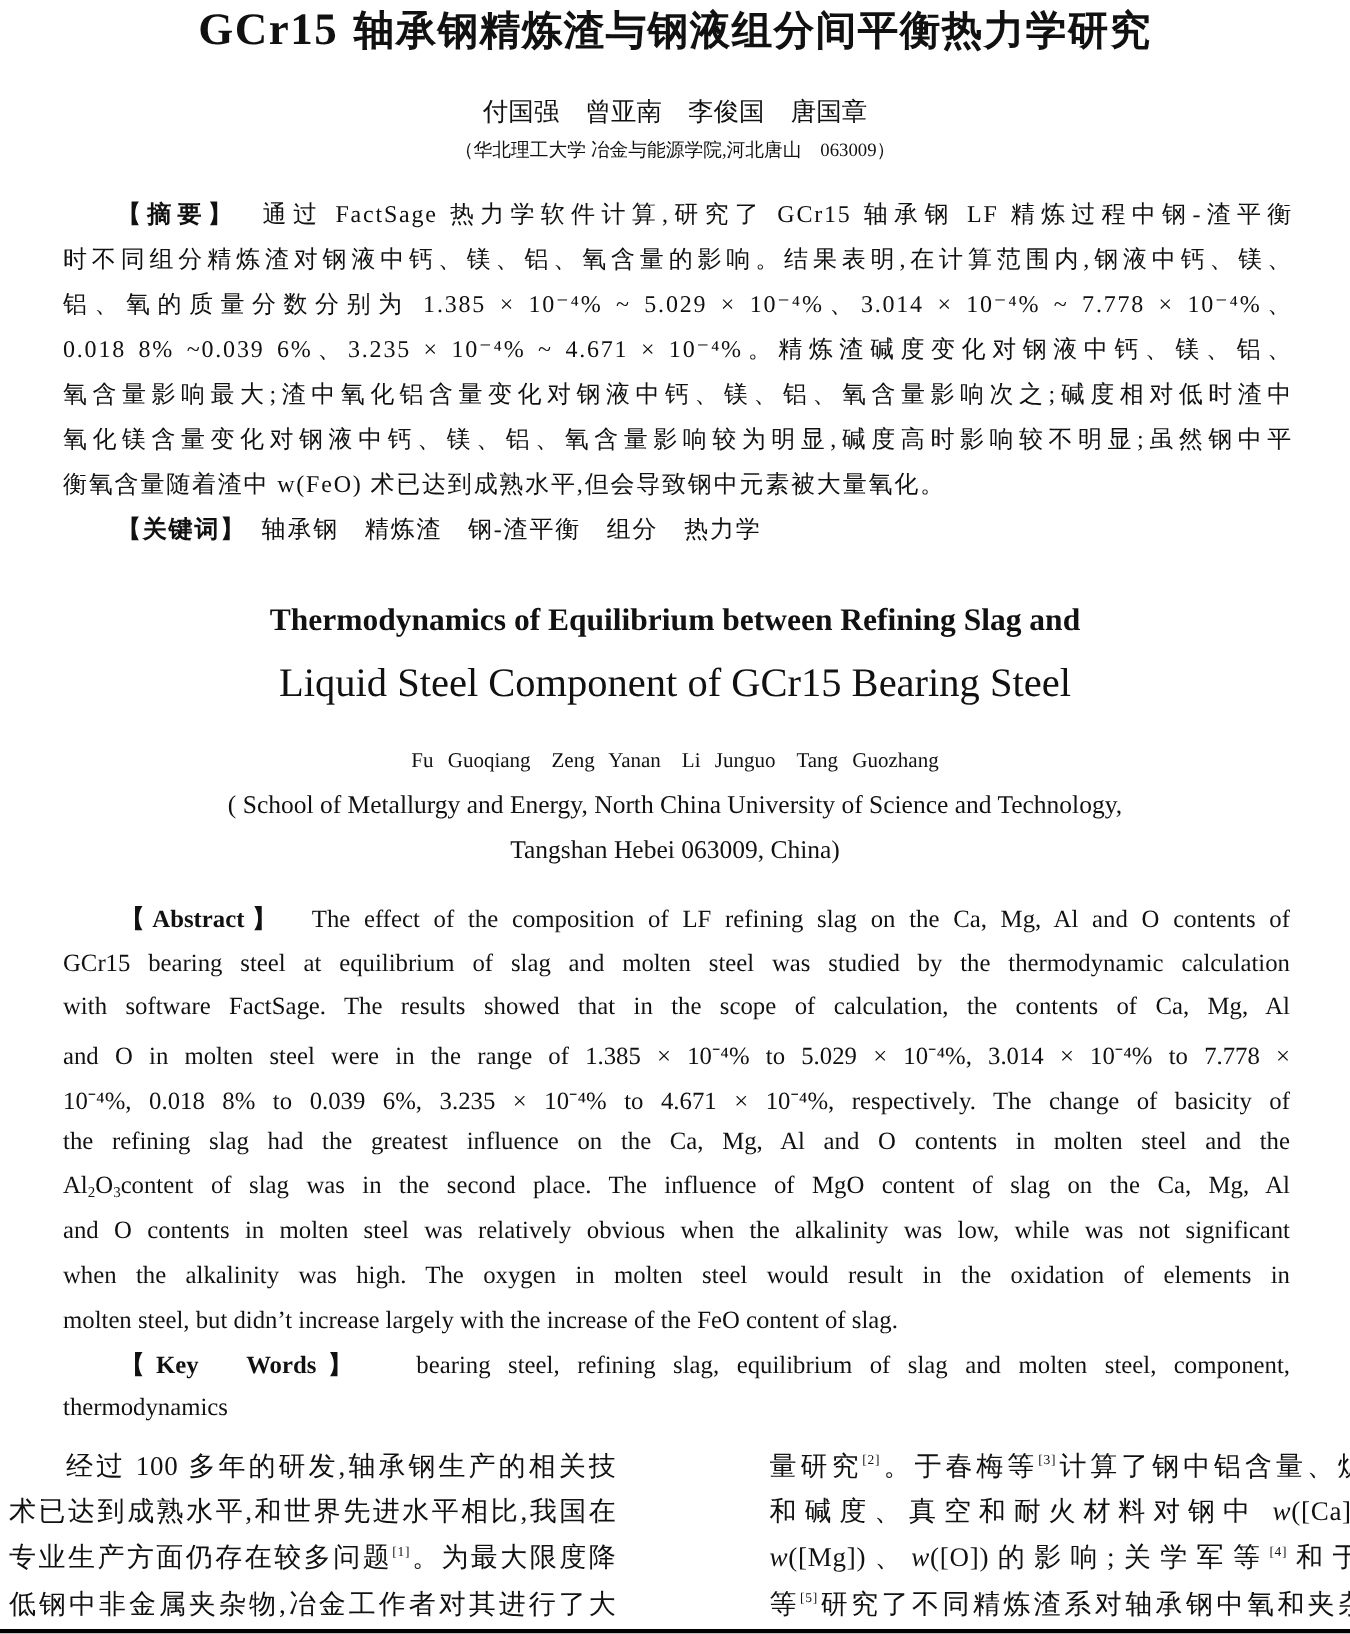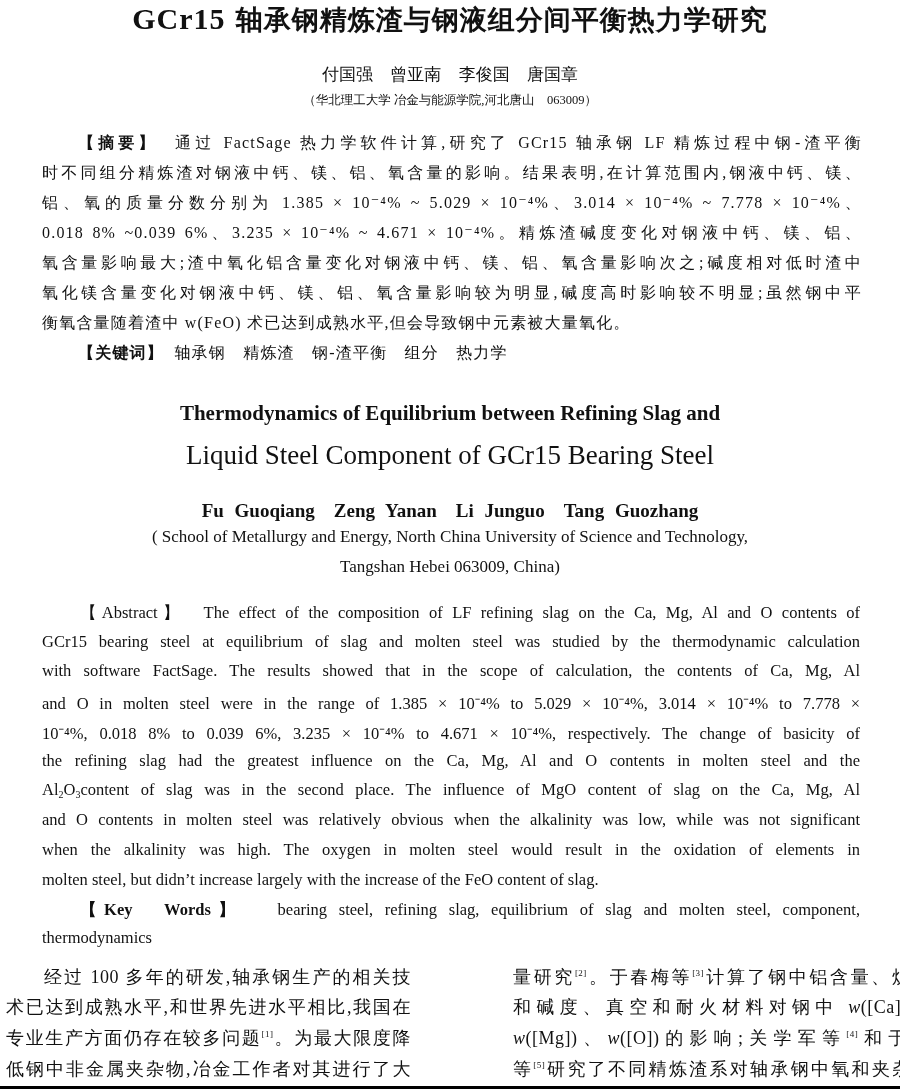--- a/index.html
+++ b/index.html
@@ -13,21 +13,21 @@
   #title-cn .latin { font-family: "Liberation Serif", serif; font-weight: bold; font-size: 30px; }
   #authors-cn { top: 63px; font-size: 17px; font-weight: normal; word-spacing: 12px; }
   #affil-cn { top: 92px; font-size: 12.5px; }
 
   .cn-line { left: 42px; width: 820px; font-size: 16px; letter-spacing: 1.2px; text-align: justify; text-align-last: justify; }
   .cn-first { left: 78px; width: 784px; }
   .label-bold { font-weight: bold; }
 
   #title-en-1 { top: 401px; font-size: 21px; font-weight: bold; font-family: "Liberation Serif", serif; }
   #title-en-2 { top: 440px; font-size: 27px; font-weight: normal; font-family: "Liberation Serif", serif; }
-  #authors-en { top: 498px; font-size: 19px; word-spacing: 6px; font-weight: bold; }
+  #authors-en { top: 498px; font-size: 14px; word-spacing: 6px; }
   #affil-en-1 { top: 527px; font-size: 17px; }
   #affil-en-2 { top: 557px; font-size: 17px; }
 
   .en-line { left: 42px; width: 818px; font-size: 16.5px; text-align: justify; text-align-last: justify; font-family: "Liberation Serif", serif; }
   .en-first { left: 80px; width: 780px; }
   .en-last { text-align-last: left; }
   sup { font-size: 9px; vertical-align: 7px; line-height: 0; }
   sub { font-size: 10px; vertical-align: -3px; line-height: 0; }
 
   .col { position: absolute; top: 965px; width: 405px; }
@@ -55,21 +55,21 @@
 <div class="abs serif" style="top:313px; left:42px; font-size:16px; letter-spacing:1.2px;">衡氧含量随着渣中 w(FeO) 术已达到成熟水平,但会导致钢中元素被大量氧化。</div>
 
 <div class="abs serif" style="top:343px; left:78px; font-size:16px; letter-spacing:1.2px;"><span class="label-bold sans">【关键词】</span>&nbsp;&nbsp;<span>轴承钢　精炼渣　钢-渣平衡　组分　热力学</span></div>
 
 <div id="title-en-1" class="abs center">Thermodynamics of Equilibrium between Refining Slag and</div>
 <div id="title-en-2" class="abs center">Liquid Steel Component of GCr15 Bearing Steel</div>
 <div id="authors-en" class="abs center serif">Fu Guoqiang　Zeng Yanan　Li Junguo　Tang Guozhang</div>
 <div id="affil-en-1" class="abs center serif">( School of Metallurgy and Energy, North China University of Science and Technology,</div>
 <div id="affil-en-2" class="abs center serif">Tangshan Hebei 063009, China)</div>
 
-<div class="abs en-line en-first" style="top:602px;"><span style="font-weight:normal;margin-top:16px;">【Abstract】</span>&nbsp;&nbsp;<span>The effect of the composition of LF refining slag on the Ca, Mg, Al and O contents of</span></div>
+<div class="abs en-line en-first" style="top:602px;"><span style="font-weight:bold;margin-top:16px;">【Abstract】</span>&nbsp;&nbsp;<span>The effect of the composition of LF refining slag on the Ca, Mg, Al and O contents of</span></div>
 <div class="abs en-line" style="top:632px;">GCr15 bearing steel at equilibrium of slag and molten steel was studied by the thermodynamic calculation</div>
 <div class="abs en-line" style="top:661px;">with software FactSage. The results showed that in the scope of calculation, the contents of Ca, Mg, Al</div>
 <div class="abs en-line" style="top:691px;">and O in molten steel were in the range of 1.385 × 10⁻⁴% to 5.029 × 10⁻⁴%, 3.014 × 10⁻⁴% to 7.778 ×</div>
 <div class="abs en-line" style="top:721px;">10⁻⁴%, 0.018 8% to 0.039 6%, 3.235 × 10⁻⁴% to 4.671 × 10⁻⁴%, respectively. The change of basicity of</div>
 <div class="abs en-line" style="top:751px;">the refining slag had the greatest influence on the Ca, Mg, Al and O contents in molten steel and the</div>
 <div class="abs en-line" style="top:780px;"><span>Al</span><sub>2</sub><span>O</span><sub>3</sub><span>content of slag was in the second place. The influence of MgO content of slag on the Ca, Mg, Al</span></div>
 <div class="abs en-line" style="top:810px;">and O contents in molten steel was relatively obvious when the alkalinity was low, while was not significant</div>
 <div class="abs en-line" style="top:840px;">when the alkalinity was high. The oxygen in molten steel would result in the oxidation of elements in</div>
 <div class="abs en-line en-last" style="top:870px;">molten steel, but didn’t increase largely with the increase of the FeO content of slag.</div>
 

